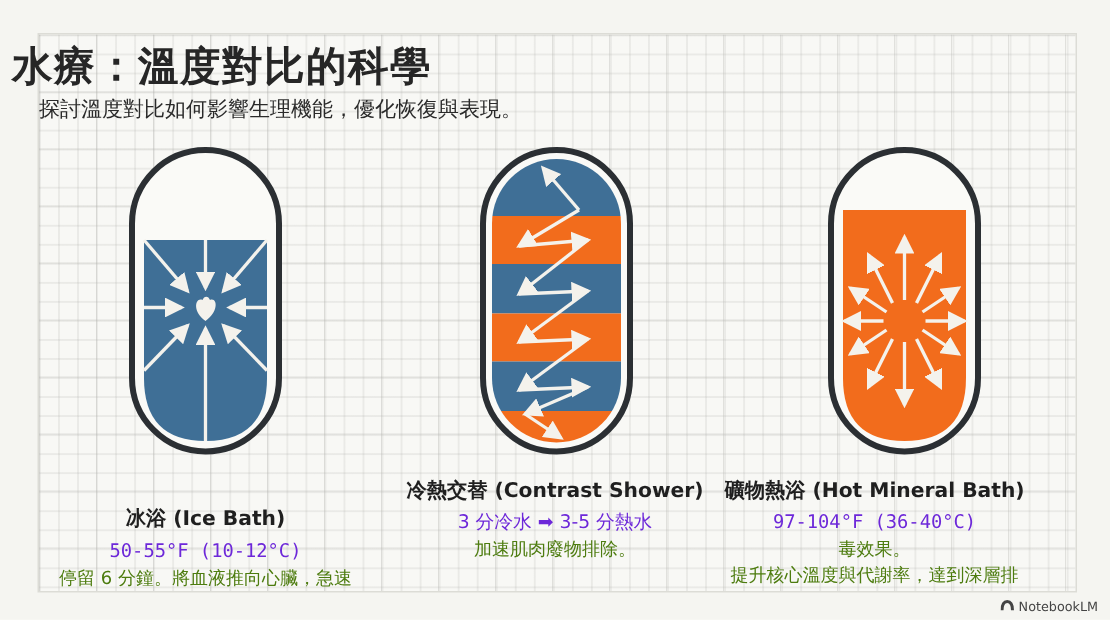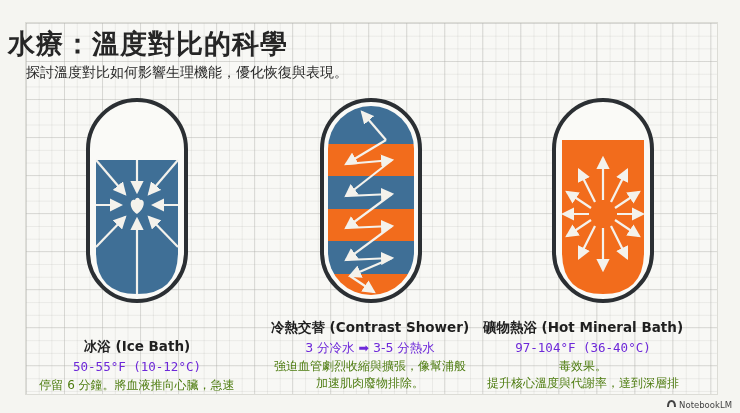--- a/index.html
+++ b/index.html
@@ -139,21 +139,20 @@
 
 <div class="card" style="left:22px;margin-top:19px;">
   <div class="name">冰浴 (Ice Bath)</div>
   <div class="temp">50-55°F (10-12°C)</div>
   <div class="desc">停留 6 分鐘。將血液推向心臟，急速</div>
 </div>
 
 <div class="card" style="left:255px;">
   <div class="name">冷熱交替 (Contrast Shower)</div>
   <div class="temp sans">3 分冷水 ➡ 3-5 分熱水</div>
-  <div class="desc">強迫血管劇烈收縮與擴張，像幫浦般</div>
   <div class="desc">加速肌肉廢物排除。</div>
 </div>
 
 <div class="card" style="left:468px;">
   <div class="name">礦物熱浴 (Hot Mineral Bath)</div>
   <div class="temp">97-104°F (36-40°C)</div>
   <div class="desc">毒效果。</div>
   <div class="desc">提升核心溫度與代謝率，達到深層排</div>
 </div>
 

